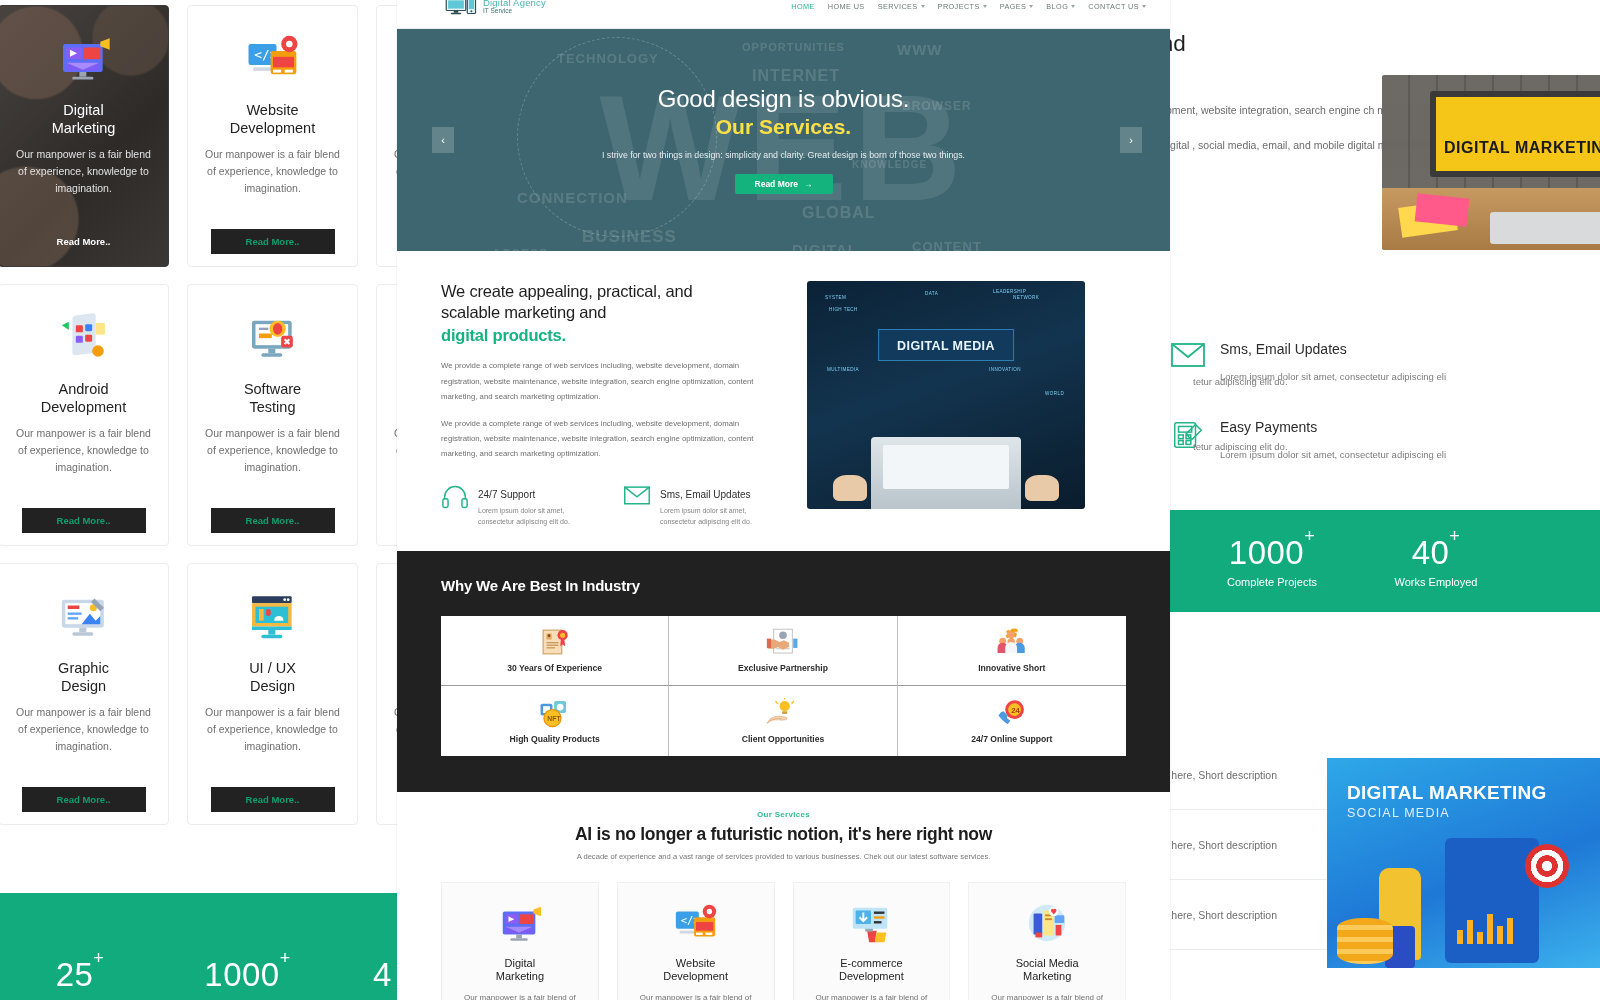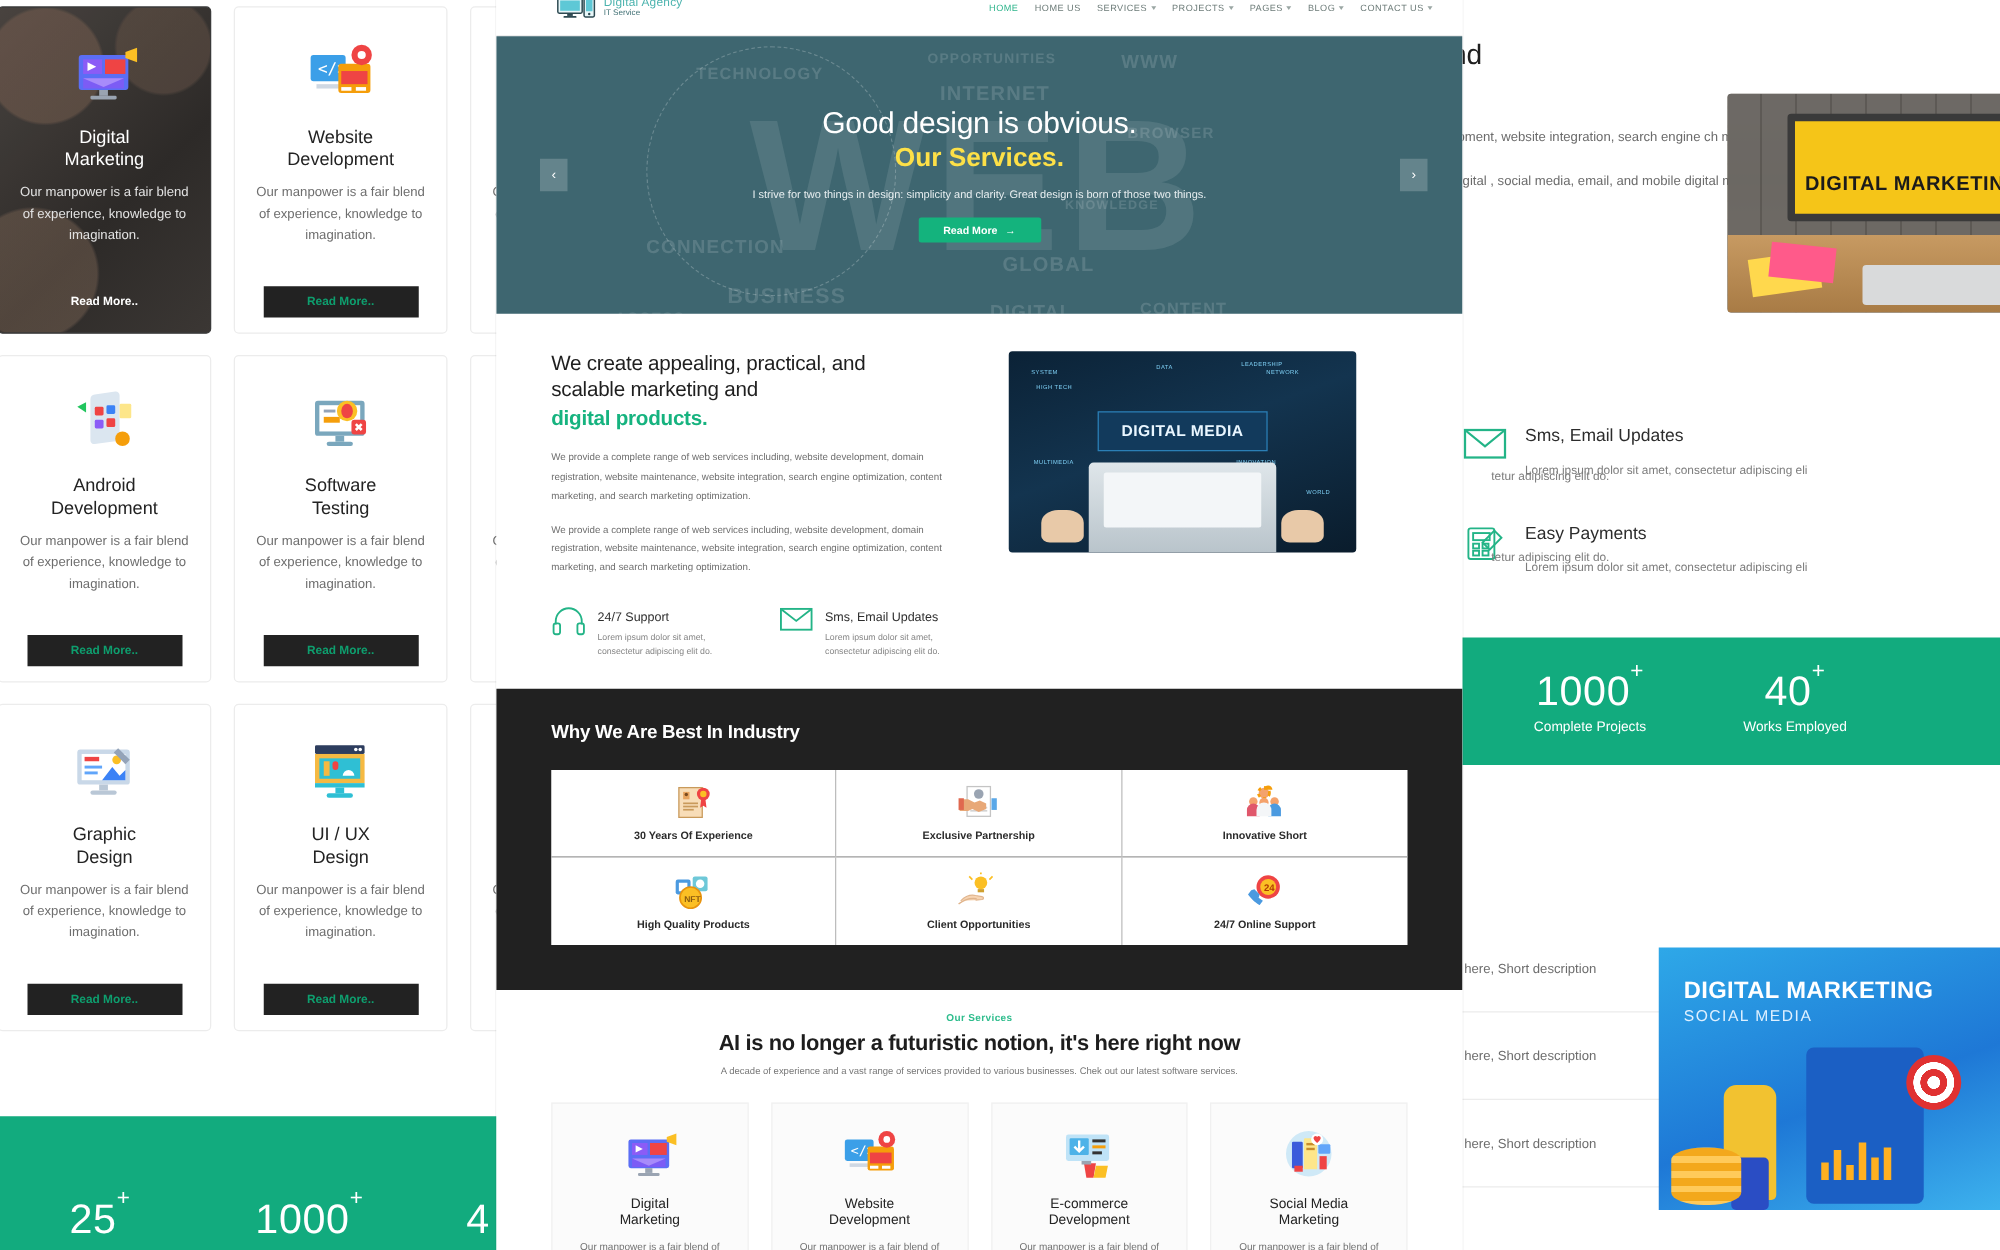--- a/index.html
+++ b/index.html
@@ -156,21 +156,21 @@
   .about-l { width:340px; }
   .about-l h2 { font-size:16.5px; line-height:1.28; color:#1f1f1f; font-weight:400; letter-spacing:-.2px;}
   .about-l h2 .grn { color:#16b37f; font-weight:700; display:block; margin-top:2px; }
   .about-l p { font-size:7.8px; line-height:1.95; color:#6f6f6f; margin-top:12px; }
   .about-feats { display:flex; gap:24px; margin-top:22px; }
   .af { display:flex; gap:9px; }
   .af-ico { width:28px; height:26px; flex:0 0 28px;}
   .af-t { font-size:10px; color:#2e2e2e; }
   .af-d { font-size:7px; color:#858585; line-height:1.6; margin-top:3px; }
   .about-r {
-    width:278px; height:161px; flex:0 0 278px; border-radius:3px; overflow:hidden; position:relative;
+    width:278px; height:228px; flex:0 0 278px; border-radius:3px; overflow:hidden; position:relative;
     background:linear-gradient(160deg,#0b2236 0%,#13344f 45%,#0a1c2c 100%);
   }
   .dm-chip { position:absolute; left:50%; top:48px; transform:translateX(-50%);
     background:#123a5c; border:1px solid #2b7fb5; padding:6px 18px; }
   .dm-chip span { color:#e9f6ff; font-size:12.5px; font-weight:700; letter-spacing:.4px;}
   .dm-lbl { position:absolute; font-size:4.6px; color:#7fd0f5; letter-spacing:.4px; }
   .dm-laptop { position:absolute; left:50%; bottom:0; transform:translateX(-50%);
     width:150px; height:72px; background:linear-gradient(180deg,#dfe6ea,#b9c4cb); border-radius:4px 4px 0 0; }
   .dm-screen { position:absolute; left:12px; top:8px; right:12px; height:44px; background:#f3f6f8; border-radius:2px;}
   .dm-hand { position:absolute; width:34px; height:26px; background:#e8c9a8; border-radius:40% 40% 20% 20%; bottom:8px;}

